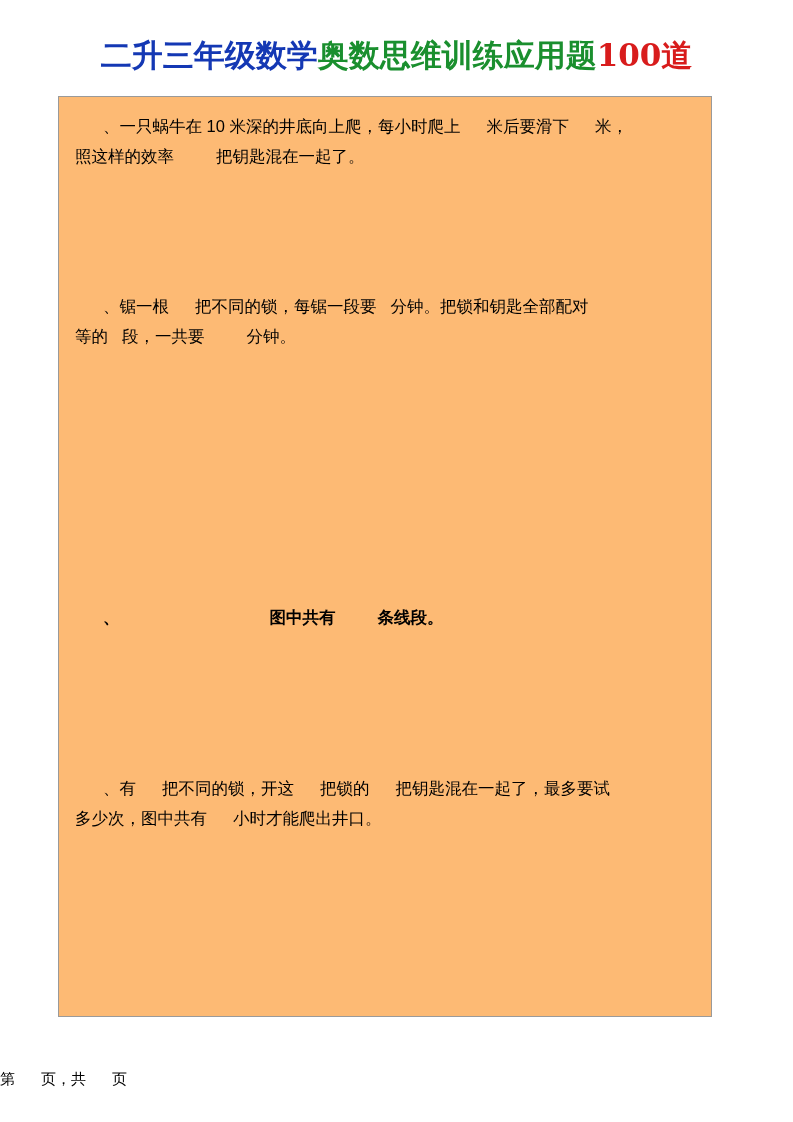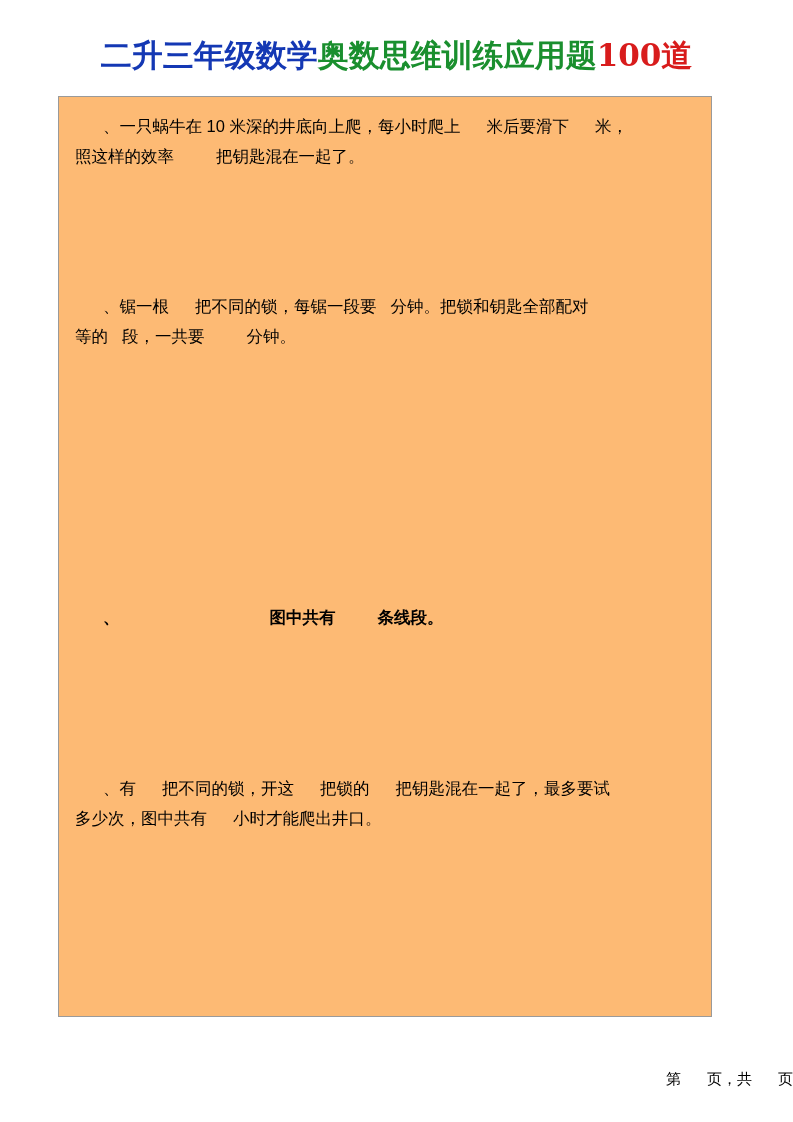--- a/index.html
+++ b/index.html
@@ -72,21 +72,21 @@
   .q3 { top: 368px; }
   .q4 { top: 505px; font-weight: bold; }
   .q5 { top: 640px; margin-top: 36px; }
 
   
   .footer {
     position: absolute;
     left: 0;
     top: 1070px;
     width: 793px;
-    text-align: right;
+    text-align: left;
     font-size: 15px;
     color: #000000;
   }
   .footer .fblank { display: inline-block; width: 26px; }
 </style>
 </head>
 <body>
 
 <div class="page">
 

